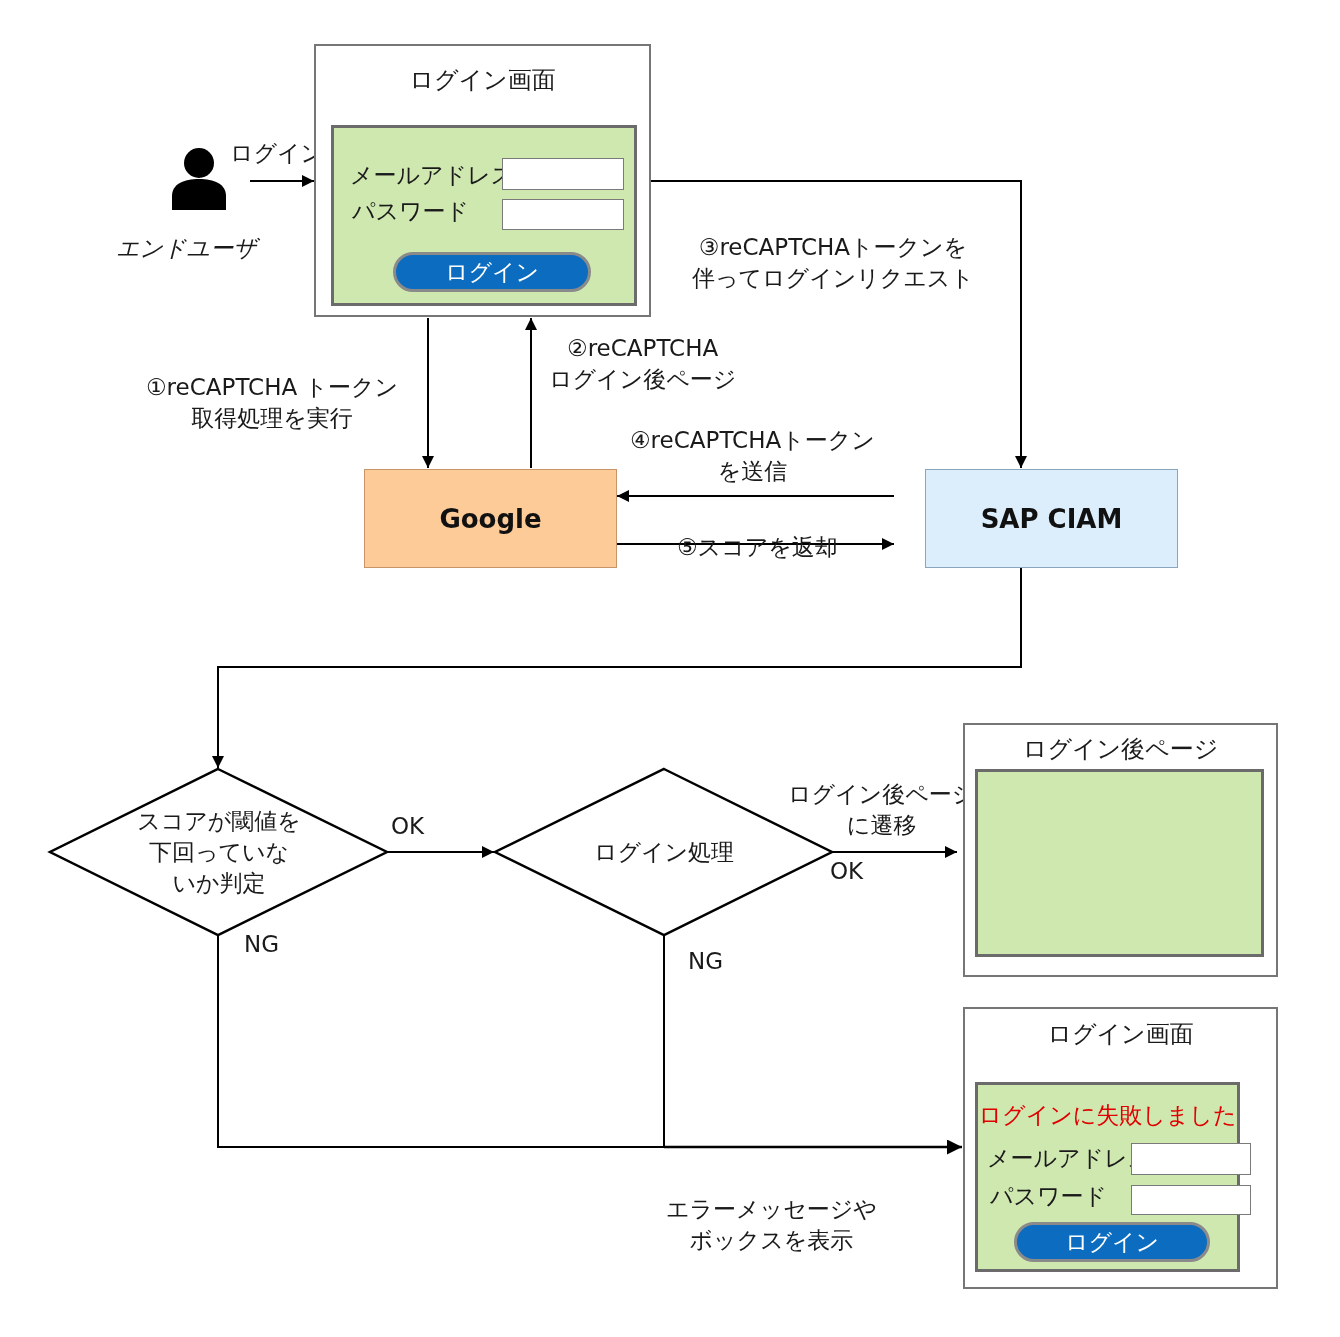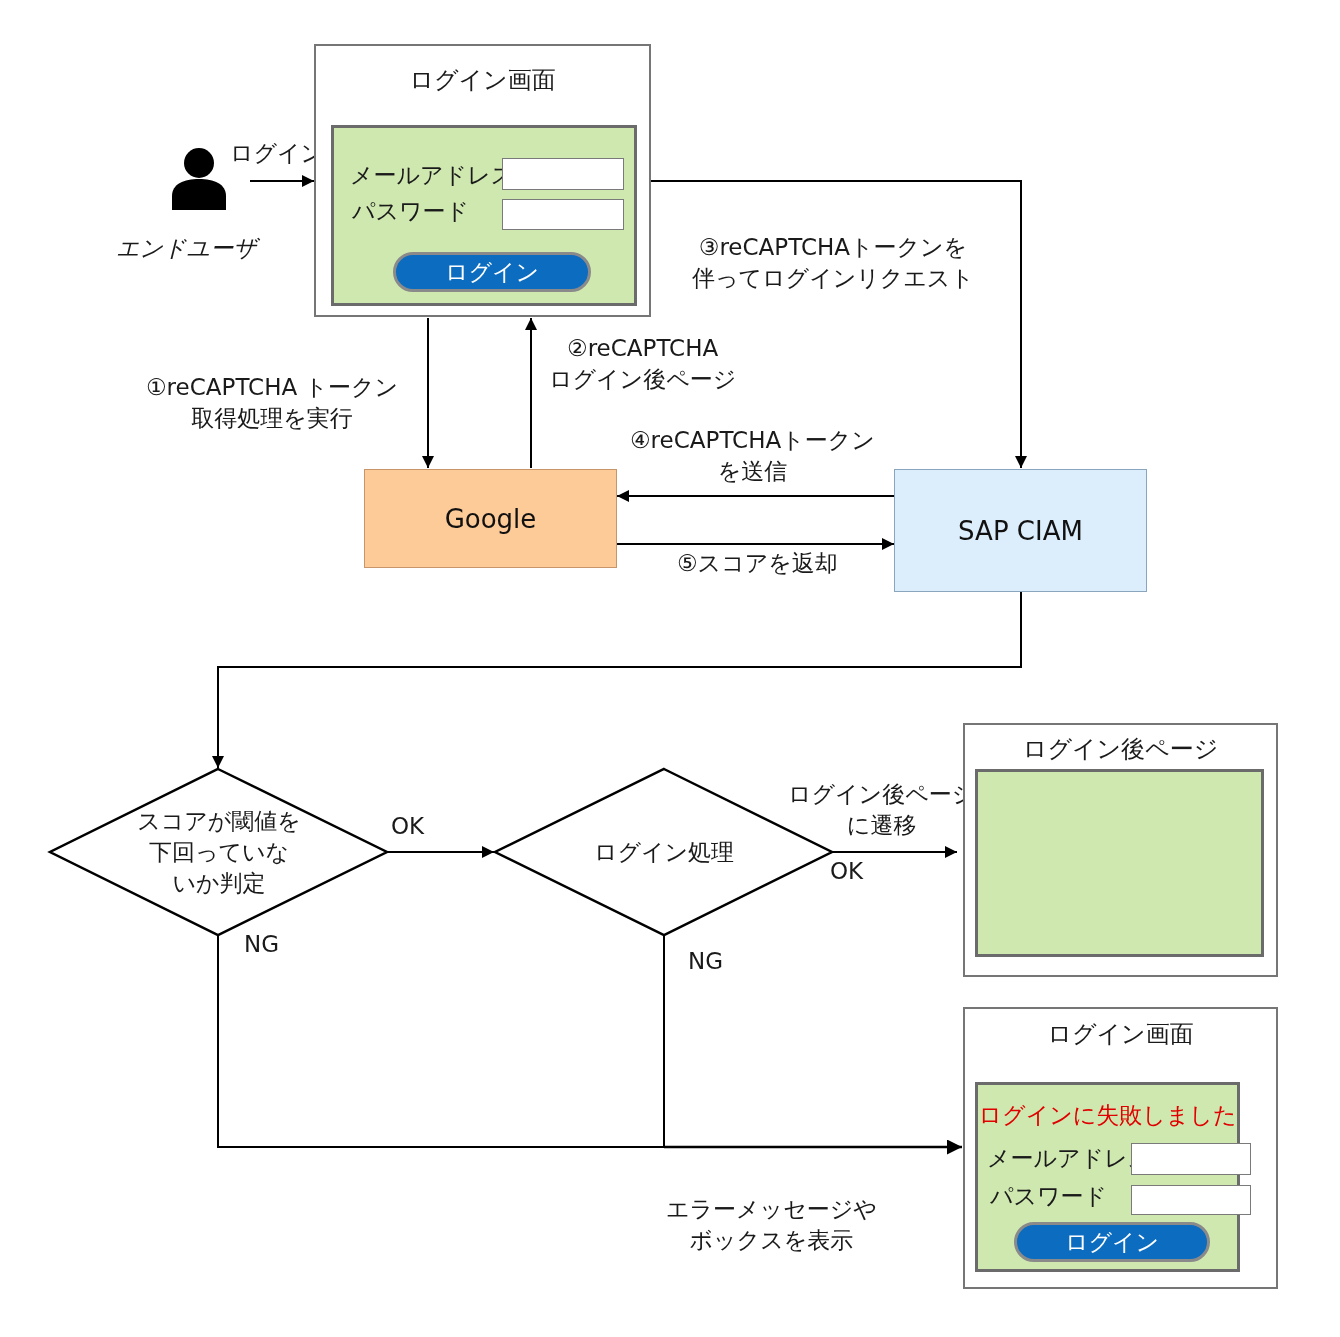--- a/index.html
+++ b/index.html
@@ -8,21 +8,21 @@
     #canvas { position: absolute; left: 0; top: 0; width: 1340px; height: 1337px; }
     .lbl { position: absolute; white-space: nowrap; font-size: 23px; line-height: 31px; text-align: center; color: #1a1a1a; }
     .bold { font-weight: normal; }
     .box { position: absolute; box-sizing: border-box; }
     .screen { border: 2px solid #767676; background: #fff; }
     .panel { border: 3px solid #6b6b6b; background: #cfe8b0; }
     .field { position: absolute; box-sizing: border-box; background: #fff; border: 1.5px solid #7a7a7a; }
     .btn { position: absolute; box-sizing: border-box; background: #0b6cc0; border: 3px solid #8a8a8a; border-radius: 20px;
            color: #fff; font-size: 23px; text-align: center; }
     .node { position: absolute; box-sizing: border-box; display: flex; align-items: center; justify-content: center;
-            font-weight: normal; font-size: 26px; color: #111; }
+            font-weight: bold; font-size: 26px; color: #111; }
   </style>
 </head>
 <body>
 
 <svg id="canvas" width="1340" height="1337" viewBox="0 0 1340 1337">
   <defs>
     <marker id="arr" viewBox="0 0 10 10" refX="10" refY="5" markerWidth="6" markerHeight="6" orient="auto-start-reverse">
       <path d="M0,0 L10,5 L0,10 z" fill="#000"></path>
     </marker>
   </defs>
@@ -81,24 +81,24 @@
   <div>ログイン後ページ</div>
 </div>
 <div class="lbl" style="left:692px;top:188px;margin-top:44px;">
   <div>③reCAPTCHAトークンを</div>
   <div>伴ってログインリクエスト</div>
 </div>
 <div class="lbl" style="left:630px;top:425px;">
   <div>④reCAPTCHAトークン</div>
   <div>を送信</div>
 </div>
-<div class="lbl" style="left:677px;top:548px;">⑤スコアを返却</div>
+<div class="lbl" style="left:677px;top:532px;">⑤スコアを返却</div>
 
 <div class="node" style="left:364px;top:469px;width:253px;height:99px;background:#fdcb98;border:1.5px solid #c8956a;">Google</div>
-<div class="node" style="left:894px;top:469px;width:253px;height:123px;background:#dcedfb;border:1.5px solid #8aa6bf;">SAP CIAM</div>
+<div class="node" style="left:925px;top:469px;width:253px;height:99px;background:#dcedfb;border:1.5px solid #8aa6bf;">SAP CIAM</div>
 
 <div class="lbl" style="left:119px;top:806px;width:200px;">
   <div>スコアが閾値を</div>
   <div>下回っていな</div>
   <div>いか判定</div>
 </div>
 <div class="lbl" style="left:391px;top:811px;">OK</div>
 <div class="lbl" style="left:244px;top:929px;">NG</div>
 
 <div class="lbl" style="left:564px;top:837px;width:200px;">ログイン処理</div>

